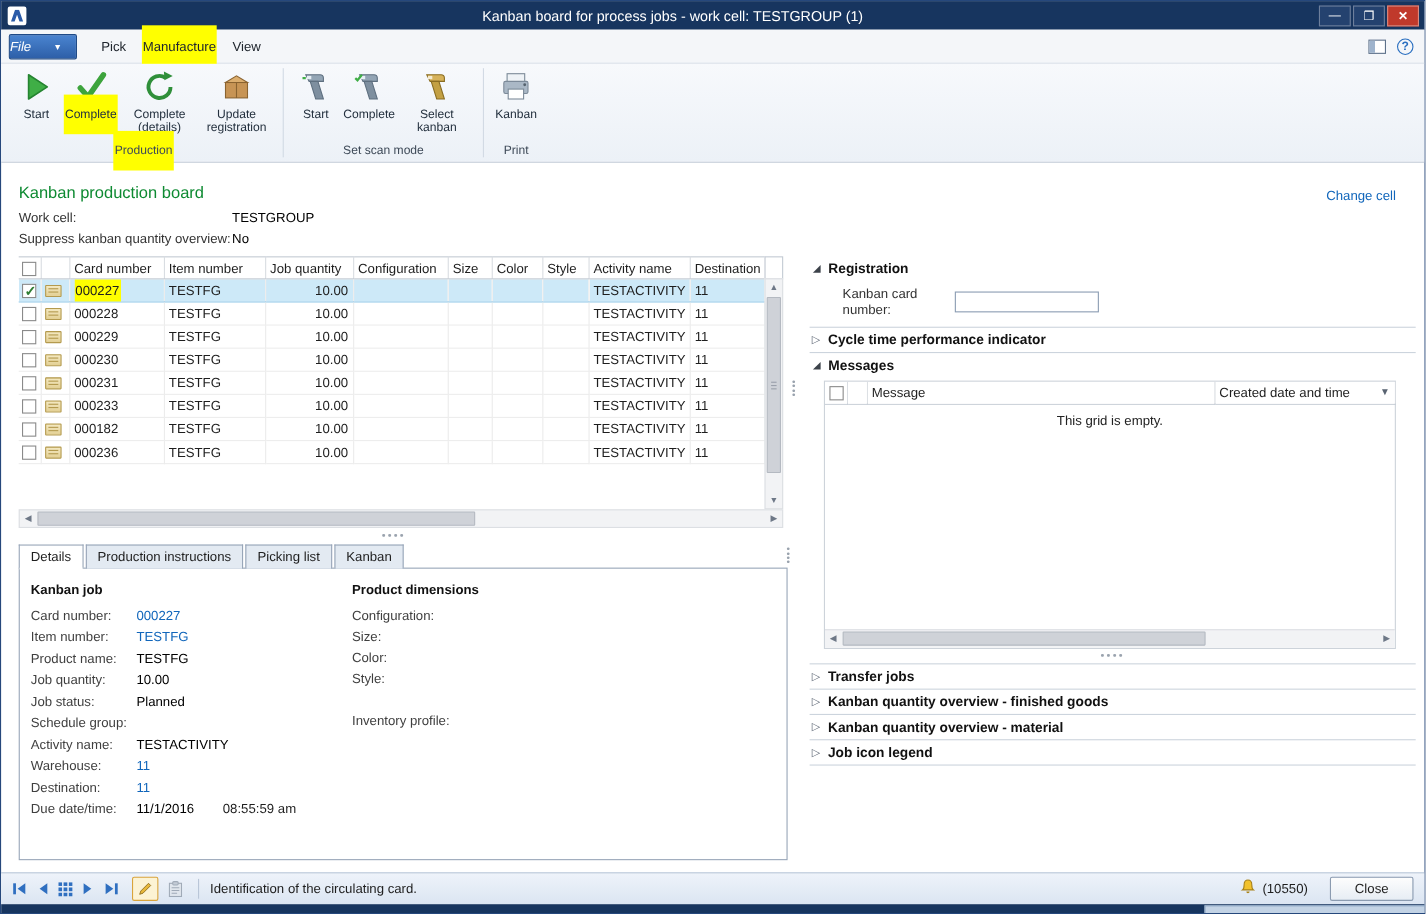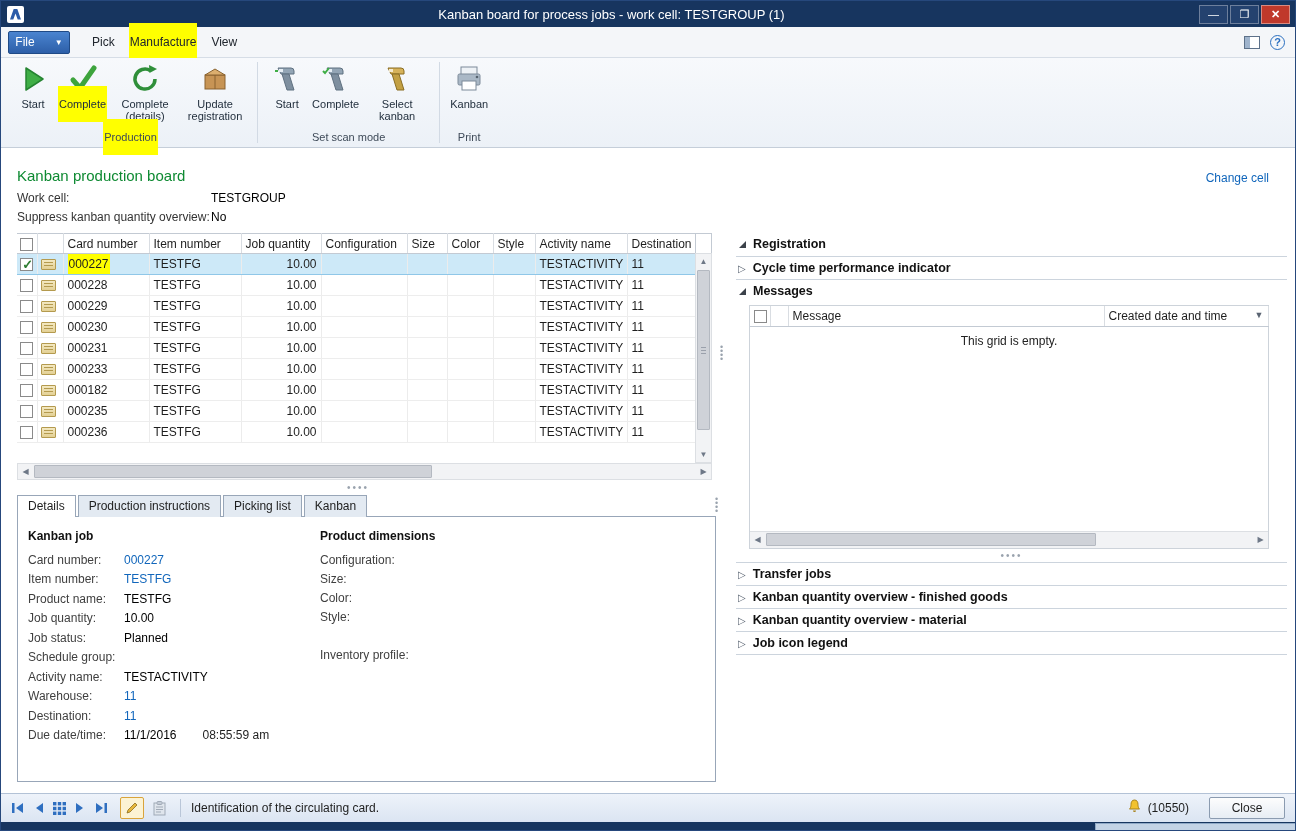--- a/index.html
+++ b/index.html
@@ -11,21 +11,21 @@
   .titlebar { position:absolute; left:0; top:0; right:0; height:26px; background:#17355f; display:flex; align-items:center; }
   .app-icon { width:17px; height:17px; margin-left:6px; background:#fff; border-radius:2px; position:relative; flex:0 0 auto; }
   .app-icon::after { content:""; position:absolute; left:3px; top:3px; width:11px; height:11px; background:#2b5ba8; clip-path:polygon(0 100%,35% 0,65% 0,100% 100%,70% 100%,50% 45%,30% 100%); }
   .title-text { flex:1; text-align:center; color:#ffffff; font-size:13px; }
   .win-buttons { display:flex; gap:2px; margin-right:5px; }
   .wbtn { width:29px; height:19px; border:1px solid #6d7f9c; display:flex; align-items:center; justify-content:center; color:#fff; font-size:11px; background:#24426f; cursor:default; }
   .wbtn.close { background:#c0392b; border-color:#d98a80; font-weight:bold; }
 
   
   .menubar { position:absolute; left:0; top:26px; right:0; height:31px; background:#f4f6f9; border-bottom:1px solid #d6dde6; display:flex; align-items:center; }
-  .file-btn { margin-left:7px; width:62px; height:23px; background:linear-gradient(#4a84d0,#2d5fa8); border:1px solid #1f4a86; border-radius:2px; color:#fff; display:flex; align-items:center; justify-content:center; gap:20px; font-size:12px; }
+  .file-btn { margin-left:7px; width:62px; height:23px; background:linear-gradient(#4a84d0,#2d5fa8); border:1px solid #1f4a86; border-radius:2px; color:#fff; display:flex; align-items:center; justify-content:flex-start; gap:20px; font-size:12px;font-style:italic; }
   .file-btn .caret { font-size:8px; }
   .mtabs { display:flex; margin-left:8px; height:100%; align-items:center; }
   .mtab { padding:6px 14px; font-size:12px; color:#20262e; }
   .mtab.hl { background:#ffff00; }
   .mb-icons { margin-left:auto; margin-right:10px; display:flex; align-items:center; gap:10px; }
   .panel-icon { width:16px; height:13px; border:1px solid #5d718a; background:#fff; position:relative; }
   .panel-icon::after { content:""; position:absolute; left:0; top:0; bottom:0; width:5px; background:#9fb4cd; }
   .help-icon { width:15px; height:15px; border:1.5px solid #2a6fc0; border-radius:50%; color:#2a6fc0; font-weight:bold; font-size:11px; display:flex; align-items:center; justify-content:center; }
 
   
@@ -396,33 +396,20 @@
           <td>TESTFG</td>
           <td class="num">10.00</td>
           <td></td>
           <td></td>
           <td></td>
           <td></td>
           <td>TESTACTIVITY</td>
           <td>11</td>
         </tr>
 
-        <tr class="grow">
-          <td class="c-sel"><span class="cb"></span></td>
-          <td class="c-ico"><span class="cardicon"></span></td>
-          <td><span>000235</span></td>
-          <td>TESTFG</td>
-          <td class="num">10.00</td>
-          <td></td>
-          <td></td>
-          <td></td>
-          <td></td>
-          <td>TESTACTIVITY</td>
-          <td>11</td>
-        </tr>
 
         <tr class="grow">
           <td class="c-sel"><span class="cb"></span></td>
           <td class="c-ico"><span class="cardicon"></span></td>
           <td><span>000236</span></td>
           <td>TESTFG</td>
           <td class="num">10.00</td>
           <td></td>
           <td></td>
           <td></td>
@@ -556,20 +543,24 @@
           <span>Inventory profile:</span>
         </div>
 
     </div>
   </div>
 
   <div class="rpanel">
     <div class="section-head">
       <span class="tri-exp"></span>
       <span class="stitle">Registration</span>
+    </div>
+    <div class="reg-row">
+      <label>Kanban card number:</label>
+      <input type="text" value="" style="">
     </div>
     <div class="sec-sep"></div>
 
     <div class="section-head sec-sep">
       <span class="tri-col">▷</span>
       <span class="stitle">Cycle time performance indicator</span>
     </div>
 
     <div class="section-head">
       <span class="tri-exp"></span>

